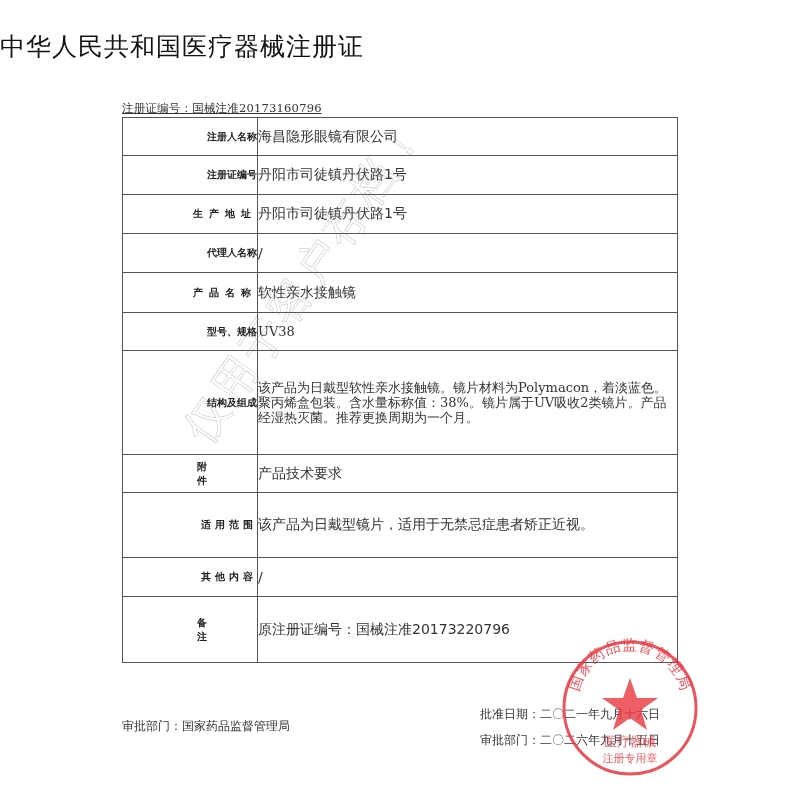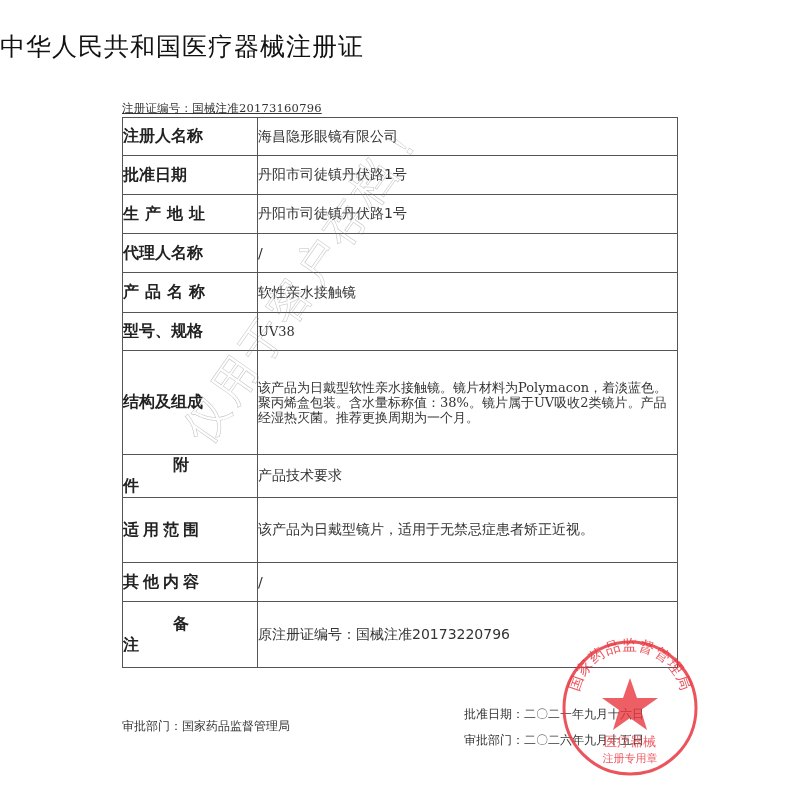--- a/index.html
+++ b/index.html
@@ -14,33 +14,33 @@
   .regno {
     position: absolute; top: 101px; left: 122px; font-size: 11.5px;
     font-family: "DejaVu Sans", sans-serif; color: #333; text-decoration: underline; letter-spacing: 0.2px;
   }
   .regno .num { font-family: "DejaVu Serif", serif; }
   table.cert {
     position: absolute; top: 117px; left: 122px; width: 556px; border-collapse: collapse;
   }
   table.cert td { border: 1.6px solid #555; padding: 0; vertical-align: middle; }
   td.lbl {
-    width: 134px; text-align: left; font-family: "DejaVu Sans", sans-serif; font-weight: bold;
-    font-size: 16px; color: #222;
+    width: 134px; text-align: right; font-family: "DejaVu Sans", sans-serif; font-weight: bold;
+    font-size: 10px; color: #222;
   }
   td.val {
     padding-left: 12px; font-family: "DejaVu Sans", sans-serif; font-size: 14px; color: #333;
   }
   td.val.mono { font-family: "DejaVu Serif", serif; font-size: 13px; }
   td.val.para { font-family: "DejaVu Serif", serif; font-size: 13px; line-height: 15px; padding-right: 6px; }
   .footer-left {
     position: absolute; top: 718px; left: 122px; font-family: "DejaVu Sans", sans-serif; font-size: 12px; color: #333;
   }
   .footer-right {
-    position: absolute; left: 464px; font-family: "DejaVu Sans", sans-serif; font-size: 12px; color: #333;
+    position: absolute; left: 480px; font-family: "DejaVu Sans", sans-serif; font-size: 12px; color: #333;
   }
   .watermark {
     position: absolute; left: 195px; top: 408px; font-family: "DejaVu Sans", sans-serif;
     font-size: 44px; color: rgba(150,150,150,0.55); transform: rotate(-55deg); transform-origin: left center;
     letter-spacing: 4px; white-space: nowrap; pointer-events: none; font-weight: 200;
     -webkit-text-stroke: 0.5px rgba(130,130,130,0.5); color: transparent;
   }
   .stamp { position: absolute; left: 560px; top: 638px; width: 140px; height: 140px; pointer-events: none; }
 </style>
 </head>
@@ -52,21 +52,21 @@
   <span>注册证编号：国械注准</span><span class="num">20173160796</span>
 </div>
 
 <table class="cert">
   <tbody>
       <tr style="height:38px">
     <td class="lbl"><span>注册人名称</span></td>
     <td class="val">海昌隐形眼镜有限公司</td>
   </tr>
   <tr style="height:39px">
-    <td class="lbl"><span>批准日期</span></td>
+    <td class="lbl"><span>注册证编号</span></td>
     <td class="val">丹阳市司徒镇丹伏路1号</td>
   </tr>
   <tr style="height:39px">
     <td class="lbl"><span style="letter-spacing:6px">生产地址</span></td>
     <td class="val">丹阳市司徒镇丹伏路1号</td>
   </tr>
   <tr style="height:39px">
     <td class="lbl"><span>代理人名称</span></td>
     <td class="val">/</td>
   </tr>

